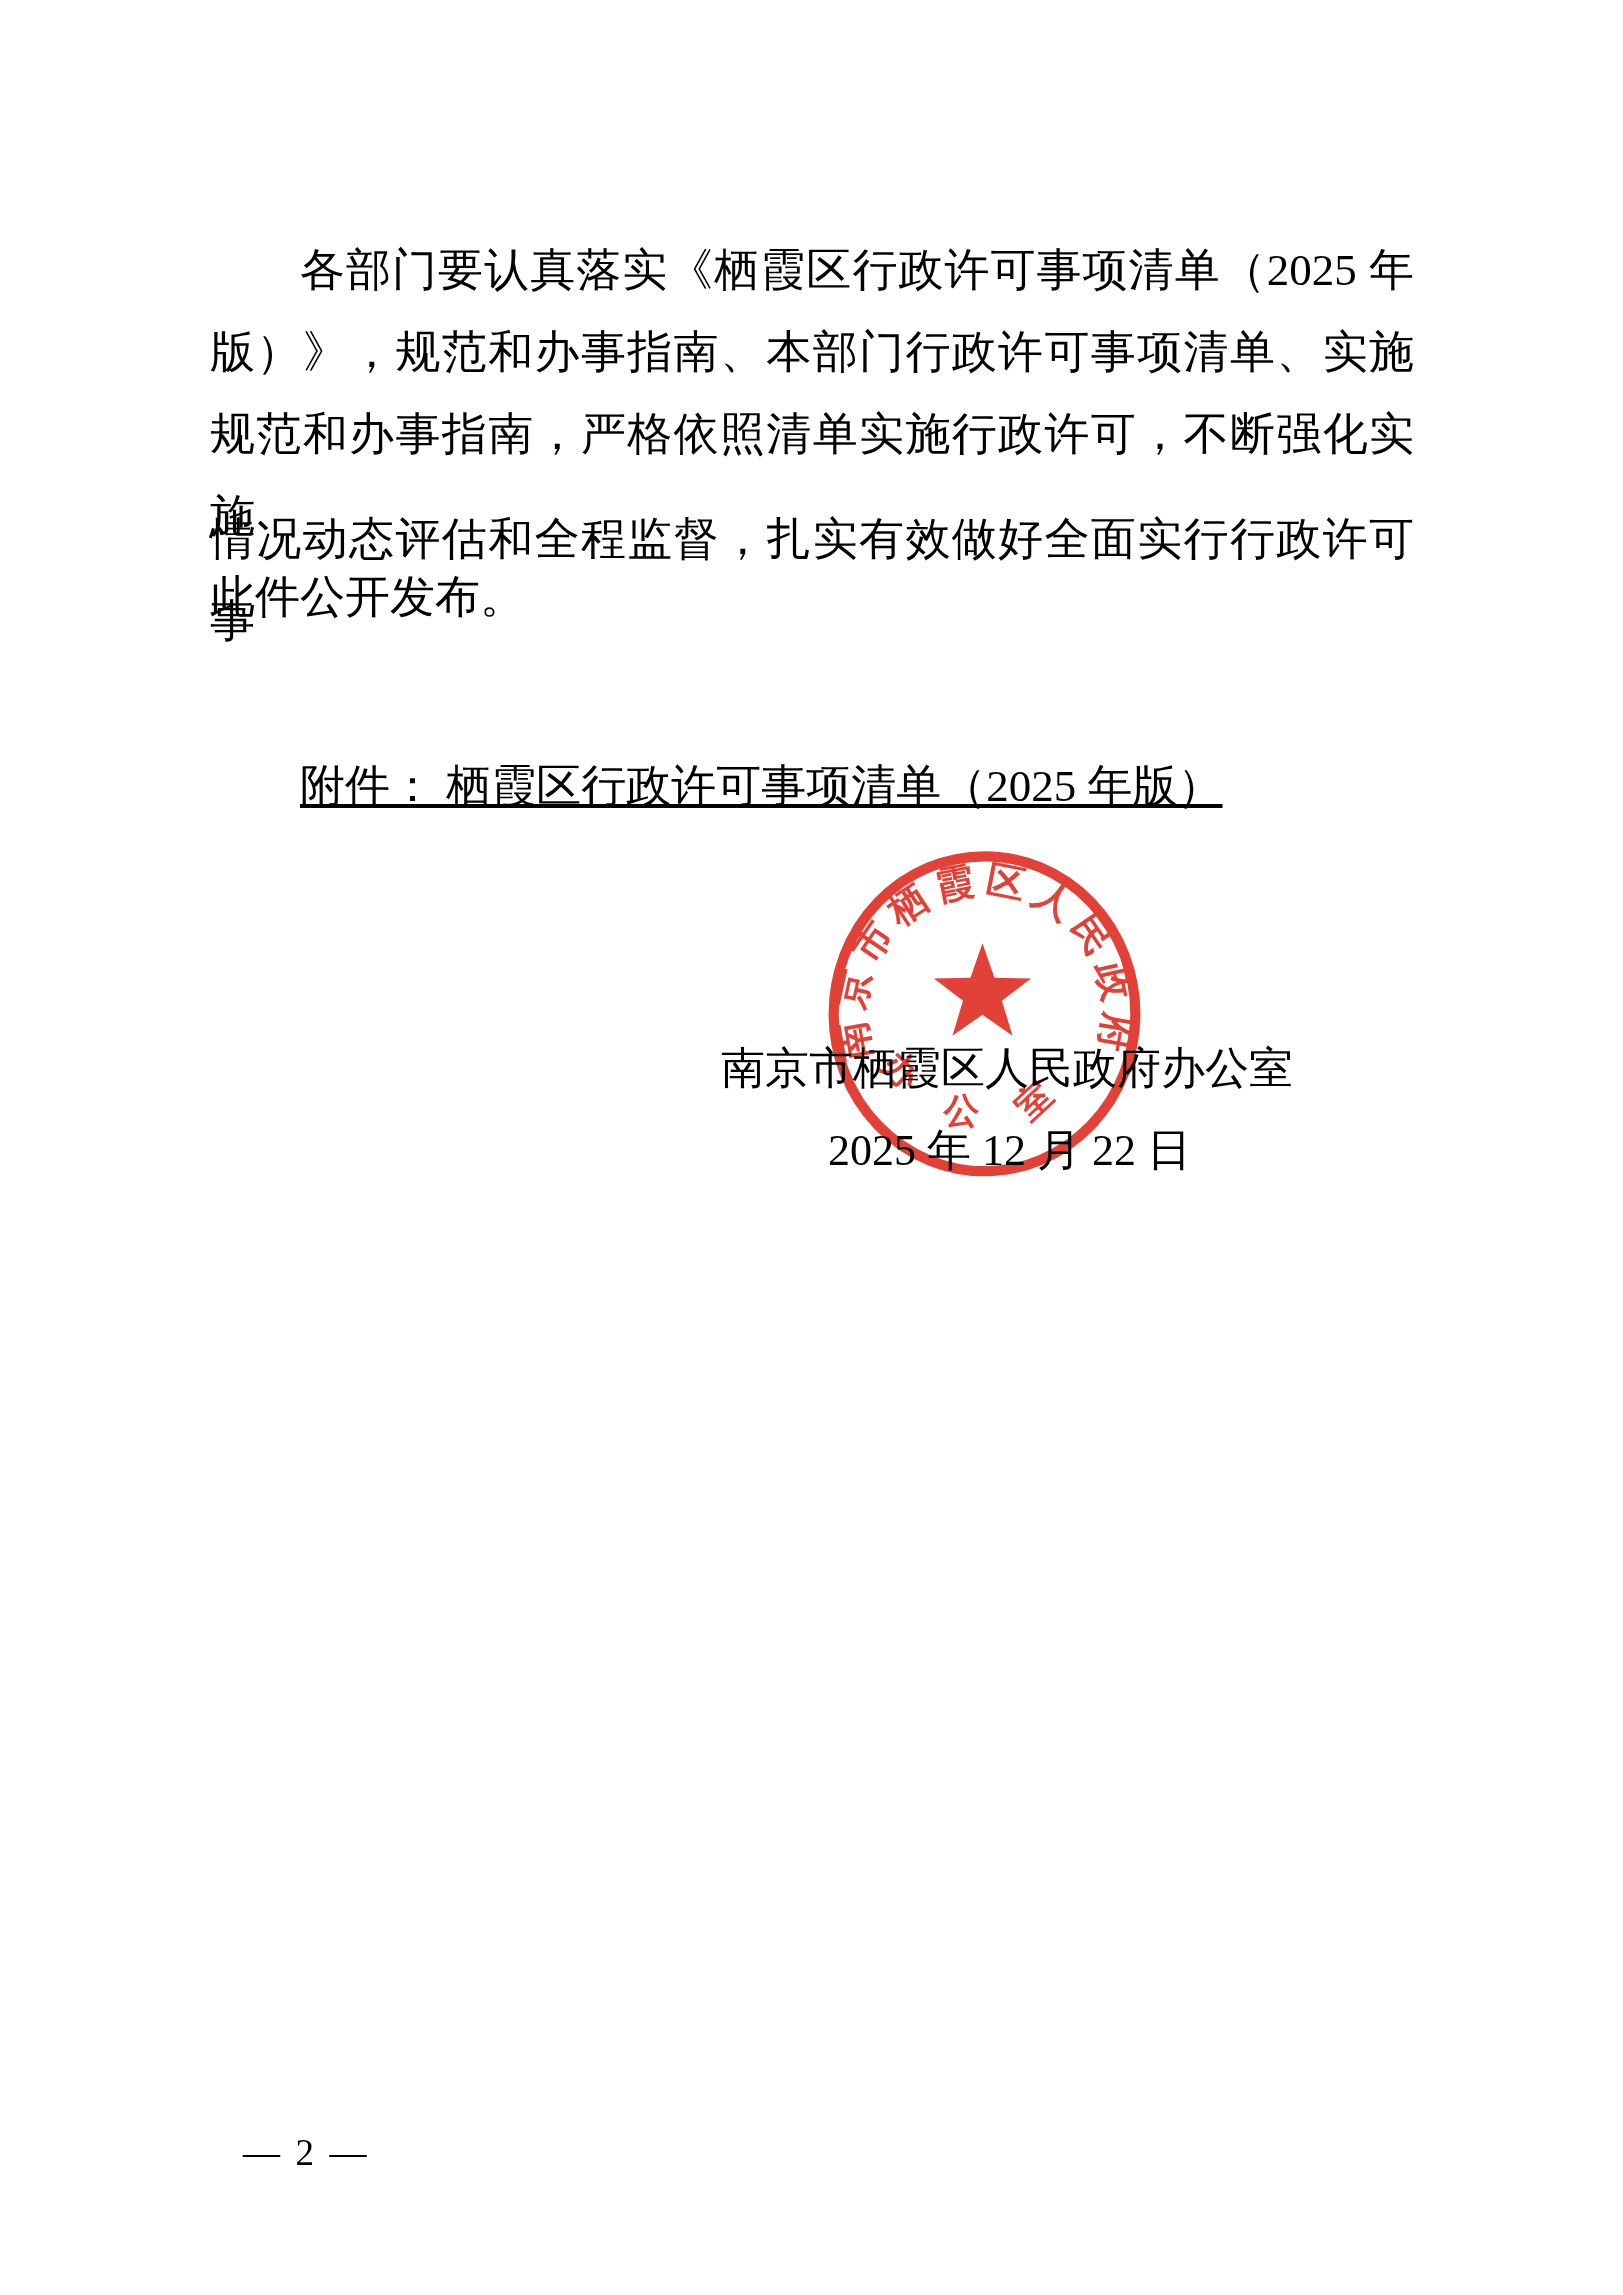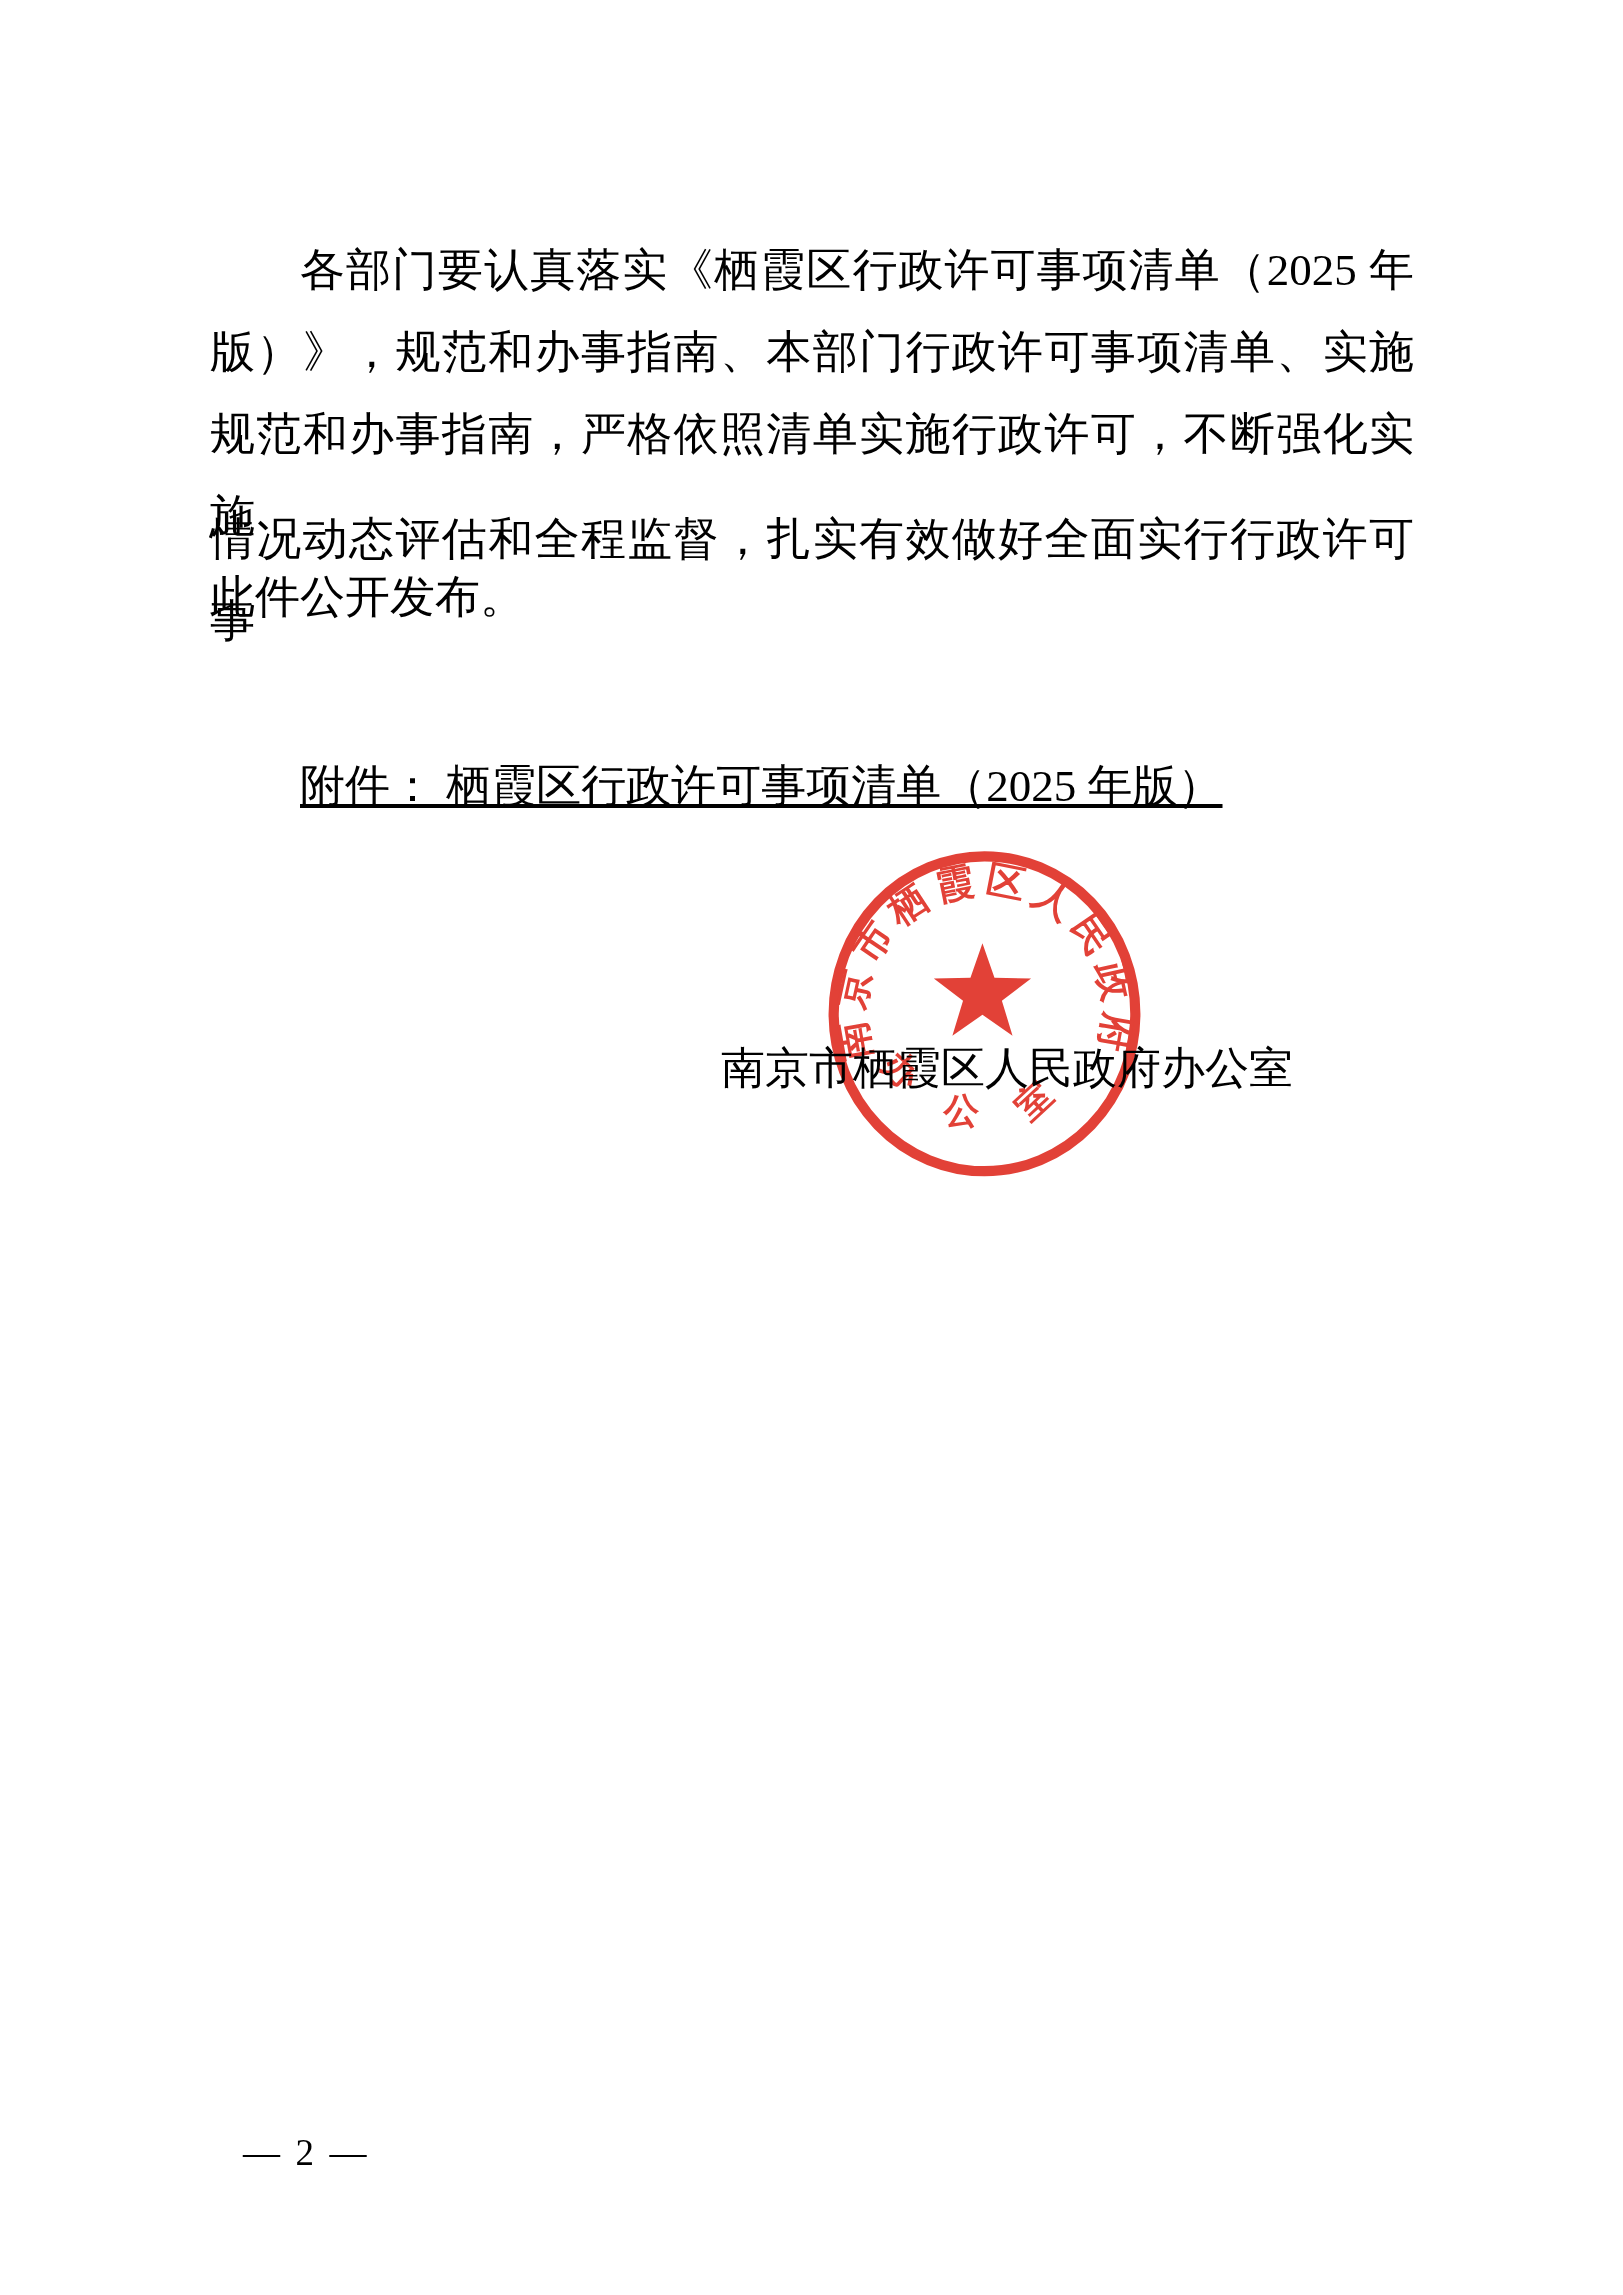--- a/index.html
+++ b/index.html
@@ -132,18 +132,19 @@
       <text class="seal-arc-text" text-anchor="middle" fill="#e03328">
         <textPath href="#sealTopArc" startOffset="50%">南京市栖霞区人民政府</textPath>
       </text>
       <text class="seal-bottom-text" text-anchor="middle" fill="#e03328">
         <textPath href="#sealBottomArc" startOffset="50%">办公室</textPath>
       </text>
     </svg>
   </div>
 
   <div class="sign-org">南京市栖霞区人民政府办公室</div>
+  <div class="sign-date">2025 年 12 月 22 日</div>
 
 
   <div class="page-number">— 2 —</div>
 
 </div>
 
 
 </body></html>

